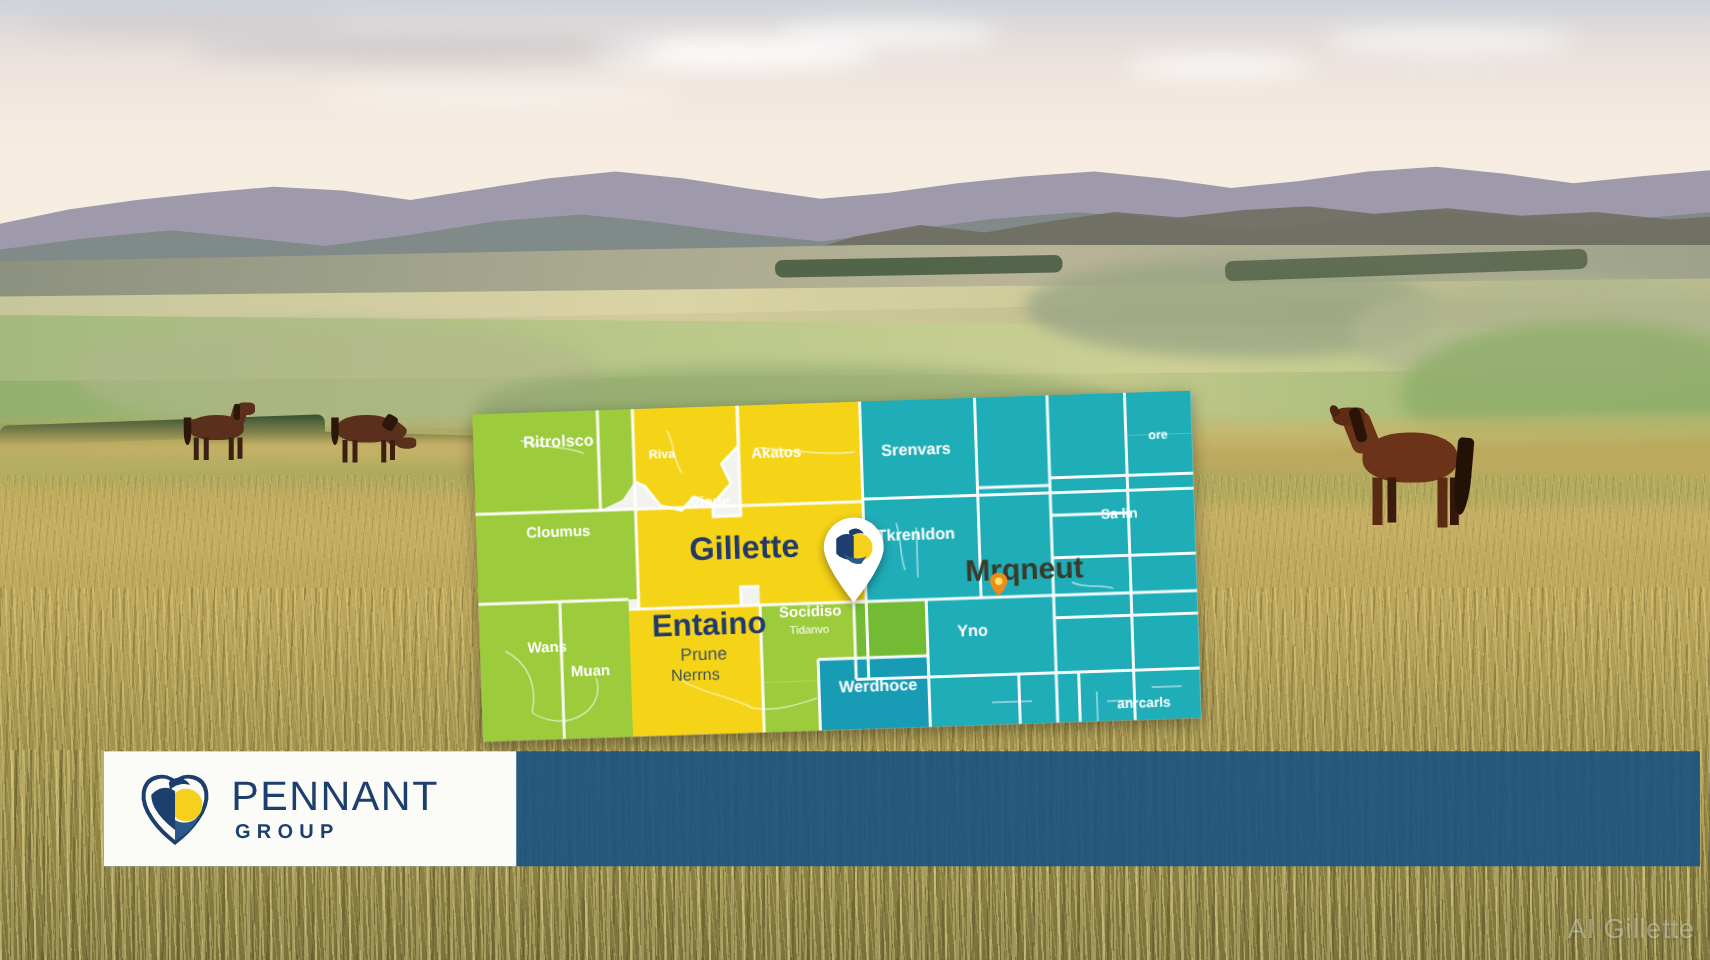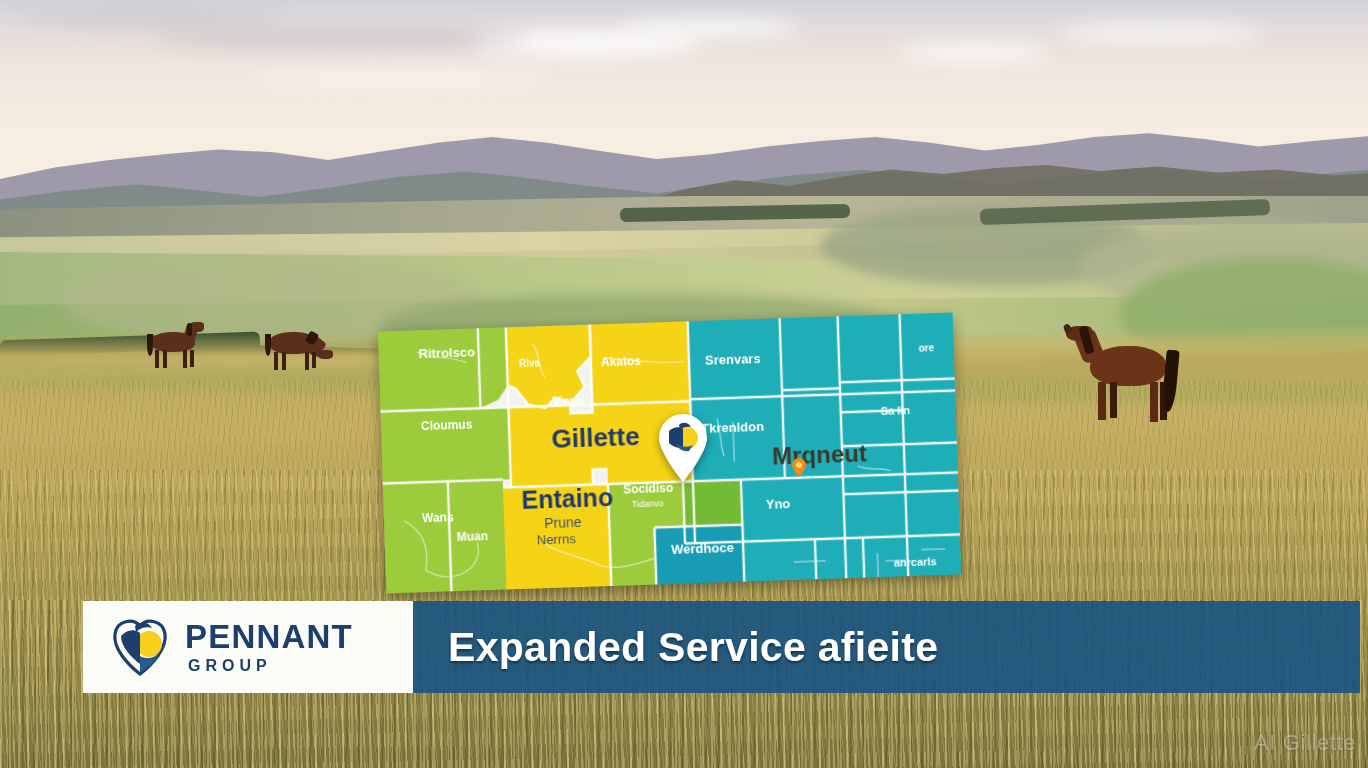--- a/index.html
+++ b/index.html
@@ -150,21 +150,21 @@
   }
   .banner-logo{
     position:absolute;left:83px;top:0;width:330px;height:92px;
     background:#fbfbf8;
     display:flex;align-items:center;gap:14px;padding-left:26px;
     box-sizing:border-box;
   }
   .logo-mark{width:62px;height:62px;flex:0 0 62px;}
   .logo-text{display:flex;flex-direction:column;line-height:1;}
   .logo-name{
-    font-size:33px;font-weight:700;color:#1d3f6e;letter-spacing:1.2px;
+    font-size:33px;font-weight:400;color:#1d3f6e;letter-spacing:1.2px;
   }
   .logo-sub{
     font-size:16px;font-weight:700;color:#1d3f6e;letter-spacing:5px;
     margin-top:5px;margin-left:3px;
   }
   .banner-title{
     position:absolute;left:448px;top:0;height:92px;
     display:flex;align-items:center;
     font-size:41px;font-weight:700;color:#ffffff;letter-spacing:.3px;
     text-shadow:0 2px 3px rgba(0,0,0,.45);
@@ -409,18 +409,17 @@
         <path d="M12 20 C17 14, 25 12, 31 17 L31 48 C22 41, 12 31, 12 20 Z" fill="#1d3f6e"></path>
         <path d="M26 10 C31 4, 40 6, 43 12 C37 10, 31 12, 27 16 Z" fill="#1d3f6e"></path>
         <path d="M31 40 C38 44, 46 42, 51 36 C47 45, 39 52, 31 57 Z" fill="#2a5a8a"></path>
       </svg>
       <div class="logo-text">
         <span class="logo-name">PENNANT</span>
         <span class="logo-sub">GROUP</span>
       </div>
     </div>
 
-    <div class="banner-title">Expanded Service afieite</div>
   </div>
 
   <div id="watermark">AI Gillette</div>
 
 </div>
 
 </body></html>

